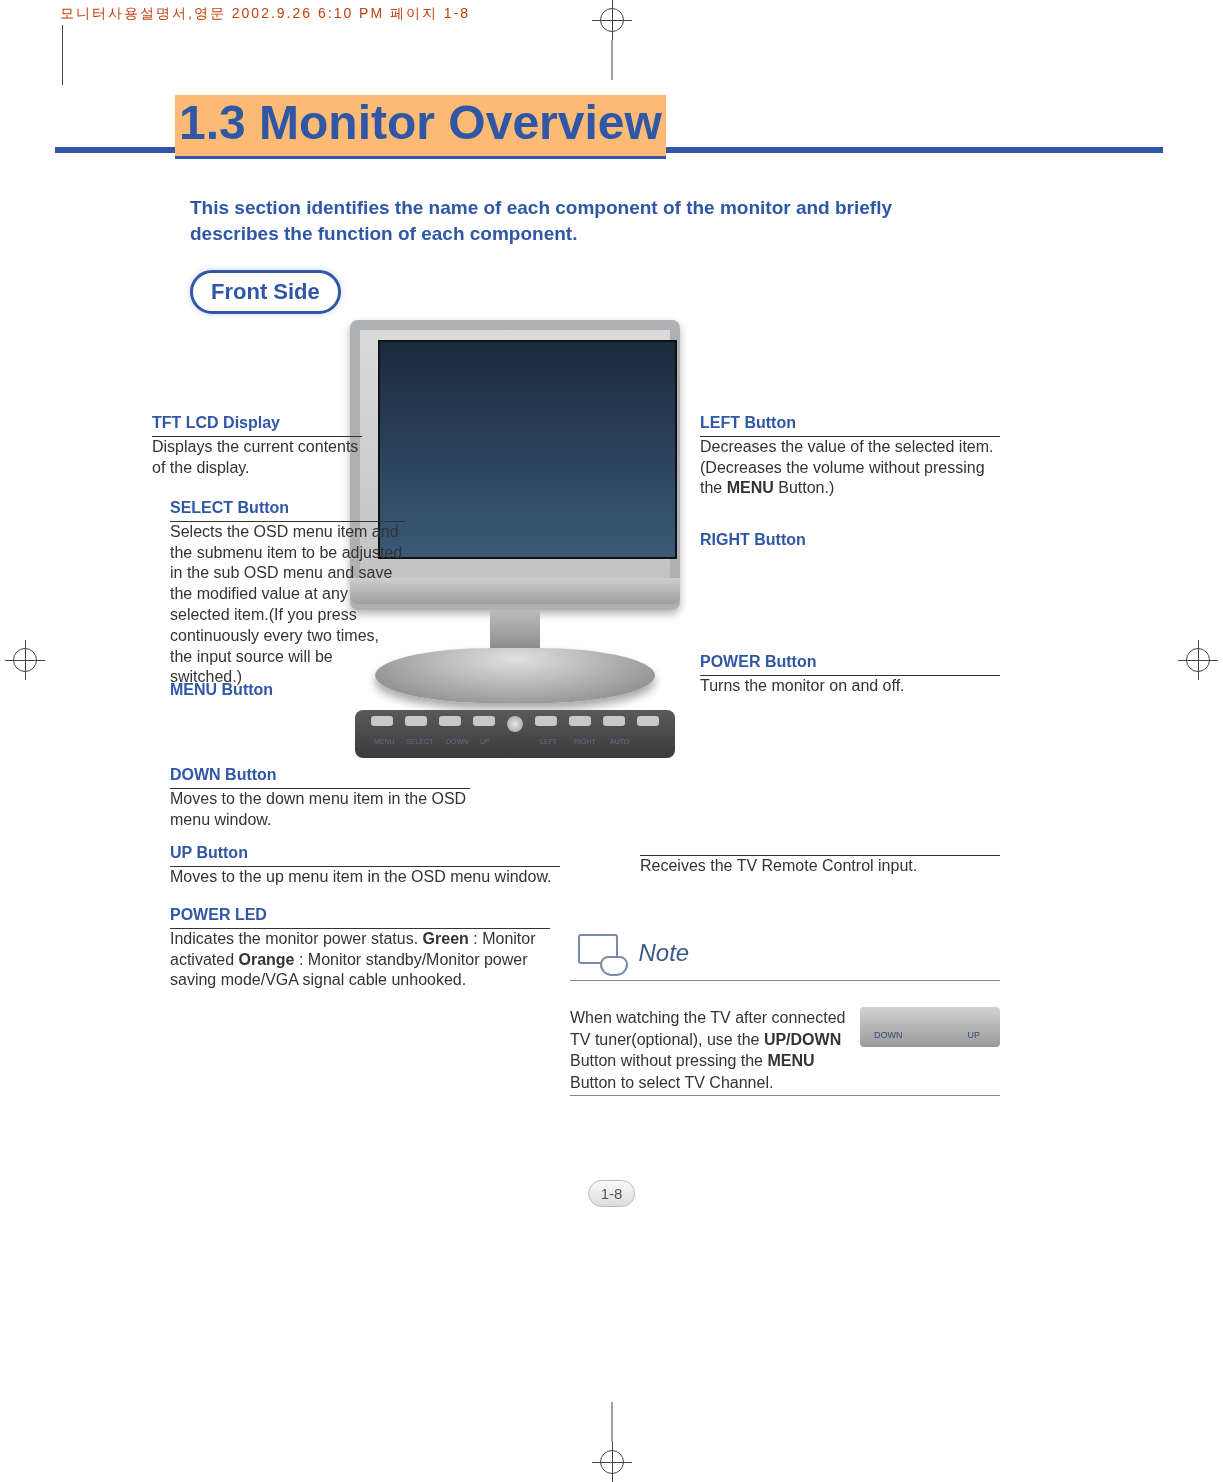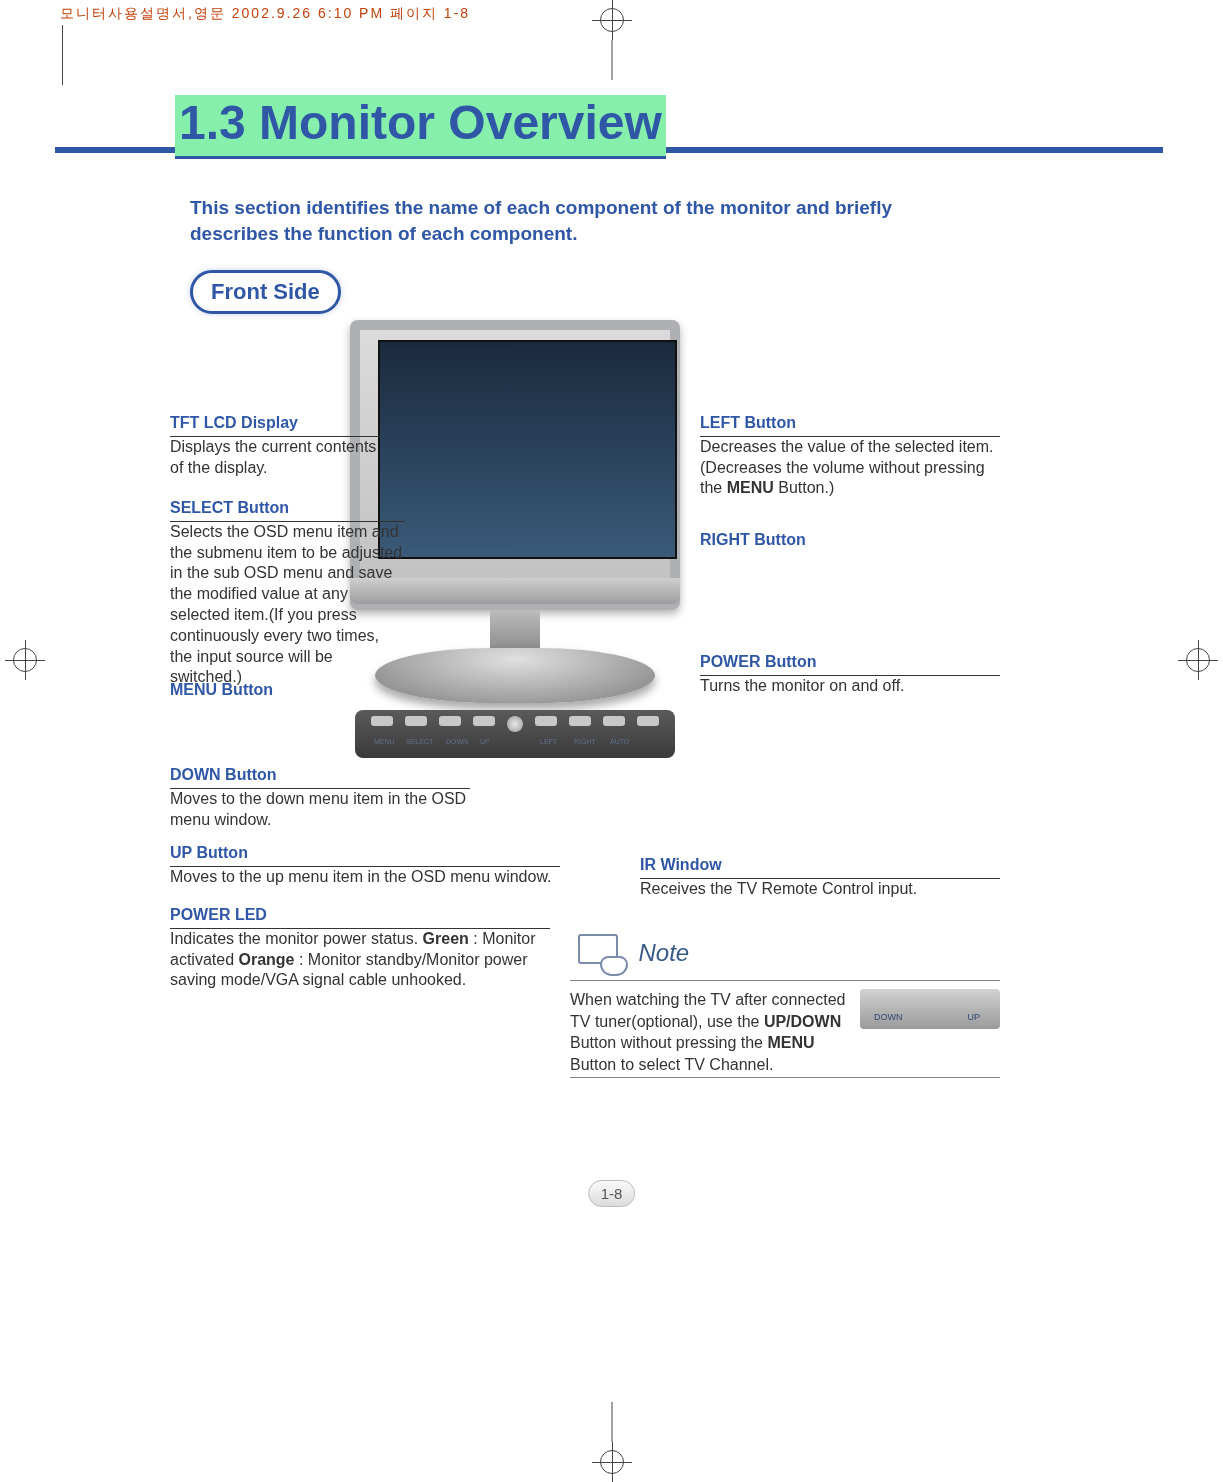--- a/index.html
+++ b/index.html
@@ -19,21 +19,21 @@
   .reg-bottom .reg-tail{bottom:40px;height:40px;top:auto}
   .side-reg{position:absolute;top:640px;width:70px;height:40px}
   .side-reg.left{left:-10px}
   .side-reg.right{right:-10px}
   .side-reg .reg-cross{width:40px;height:40px;margin:auto}
 
   
   .title-wrap{position:absolute;left:55px;top:95px;right:60px}
   .title-rule{position:absolute;left:0;right:0;bottom:6px;height:6px;background:#2f57a6}
   .title-stub{position:absolute;left:0;bottom:6px;width:120px;height:6px;background:#2f57a6}
-  .title-text{position:relative;display:inline-block;margin-left:120px;padding:0 4px 6px 4px;font-size:48px;font-weight:bold;color:#2f57a6;background:#86efac;border-bottom:3px solid #2f57a6}
+  .title-text{position:relative;display:inline-block;margin-left:120px;padding:0 4px 6px 4px;font-size:48px;font-weight:bold;color:#2f57a6;background:#fdba74;border-bottom:3px solid #2f57a6}
 
   .intro{position:absolute;left:190px;top:195px;width:770px;font-size:19px;font-weight:bold;color:#2f57a6;line-height:1.35}
 
   .pill{position:absolute;left:190px;top:270px;padding:6px 18px;border:3px solid #2f57a6;border-radius:26px;color:#2f57a6;font-weight:bold;font-size:22px;background:#fff;box-shadow:0 0 6px rgba(47,87,166,.25)}
 
   
   .illus{position:absolute;left:340px;top:320px;width:350px;height:430px}
   .bezel{position:absolute;left:10px;top:0;width:330px;height:290px;background:linear-gradient(180deg,#dcdcdc,#bfbfbf);border-radius:8px;box-shadow:inset 0 0 0 10px #aeb0b3,0 4px 8px rgba(0,0,0,.3)}
   .screen{position:absolute;left:28px;top:20px;width:295px;height:215px;background:linear-gradient(180deg,#1a2a3e,#3a5a78);border:2px solid #111}
   .chin{position:absolute;left:10px;top:258px;width:330px;height:26px;background:linear-gradient(180deg,#cfcfcf,#9e9e9e);border-radius:0 0 8px 8px}
@@ -57,21 +57,21 @@
   .note-title{font-style:italic;font-weight:normal;font-size:24px;color:#3a5a8a;display:inline-block;vertical-align:middle}
   .note-icon{display:inline-block;width:60px;height:46px;vertical-align:middle;margin-right:4px;position:relative}
   .note-icon .mon{position:absolute;left:8px;top:4px;width:36px;height:26px;border:2px solid #7a8aa8;background:#fff;border-radius:3px}
   .note-icon .mouse{position:absolute;left:30px;top:26px;width:24px;height:16px;border:2px solid #7a8aa8;border-radius:10px 10px 14px 14px;background:#fff}
   .note-body{margin-top:6px;font-size:16px;line-height:1.35;color:#333}
   .note-body b{font-weight:bold}
   .note-dnup{float:right;width:140px;height:40px;margin:0 0 4px 10px;background:linear-gradient(180deg,#d2d2d2,#9a9a9a);border-radius:4px;position:relative}
   .note-dnup::before,.note-dnup::after{position:absolute;top:22px;font-size:9px;color:#2f4a78}
   .note-dnup::before{content:attr(data-l);left:14px}
   .note-dnup::after{content:attr(data-r);right:20px}
-  .note-rules{border-top:1px solid #888;border-bottom:1px solid #888;padding:2px 0 2px 0;margin-top:4px}
+  .note-rules{border-top:1px solid #888;border-bottom:1px solid #888;padding:20px 0 2px 0;margin-top:4px}
 
   
   .pagenum{position:absolute;left:50%;top:1180px;transform:translateX(-50%);padding:4px 12px;border-radius:16px;background:linear-gradient(180deg,#fafafa,#dcdcdc);border:1px solid #bbb;font-size:15px;color:#555}
 
 </style>
 </head>
 <body>
 
 <div class="page">
 
@@ -131,21 +131,21 @@
     </div>
     <span class="btn-label" style="left:34px">MENU</span>
     <span class="btn-label" style="left:66px">SELECT</span>
     <span class="btn-label" style="left:106px">DOWN</span>
     <span class="btn-label" style="left:140px">UP</span>
     <span class="btn-label" style="left:200px">LEFT</span>
     <span class="btn-label" style="left:234px">RIGHT</span>
     <span class="btn-label" style="left:270px">AUTO</span>
   </div>
 
-  <div class="callout" style="left:170px;top:413px;width:210px">
+  <div class="callout" style="left:152px;top:413px;width:210px">
     <div class="hd">TFT LCD Display</div>
     <div class="bd">Displays the current contents of the display.</div>
   </div>
   <div class="callout" style="left:170px;top:498px;width:235px">
     <div class="hd">SELECT Button</div>
     <div class="bd">Selects the OSD menu item and the submenu item to be adjusted in the sub OSD menu and save the modified value at any selected item.(If you press continuously every two times, the input source will be switched.)</div>
   </div>
   <div class="callout" style="left:170px;top:680px;width:210px">
     <div class="hd">MENU Button</div>
   </div>
@@ -171,21 +171,20 @@
     </div>
   </div>
   <div class="callout right" style="left:700px;top:530px;width:300px">
     <div class="hd">RIGHT Button</div>
   </div>
   <div class="callout right" style="left:700px;top:652px;width:300px">
     <div class="hd">POWER Button</div>
     <div class="bd">Turns the monitor on and off.</div>
   </div>
   <div class="callout right" style="left:640px;top:855px;width:360px">
-    <div class="hd">IR Window</div>
     <div class="bd">Receives the TV Remote Control input.</div>
   </div>
 
   <div class="noteblock">
     <div>
       <span class="note-icon">
         <span class="mon"></span><span class="mouse"></span>
       </span>
       <span class="note-title">Note</span>
     </div>

